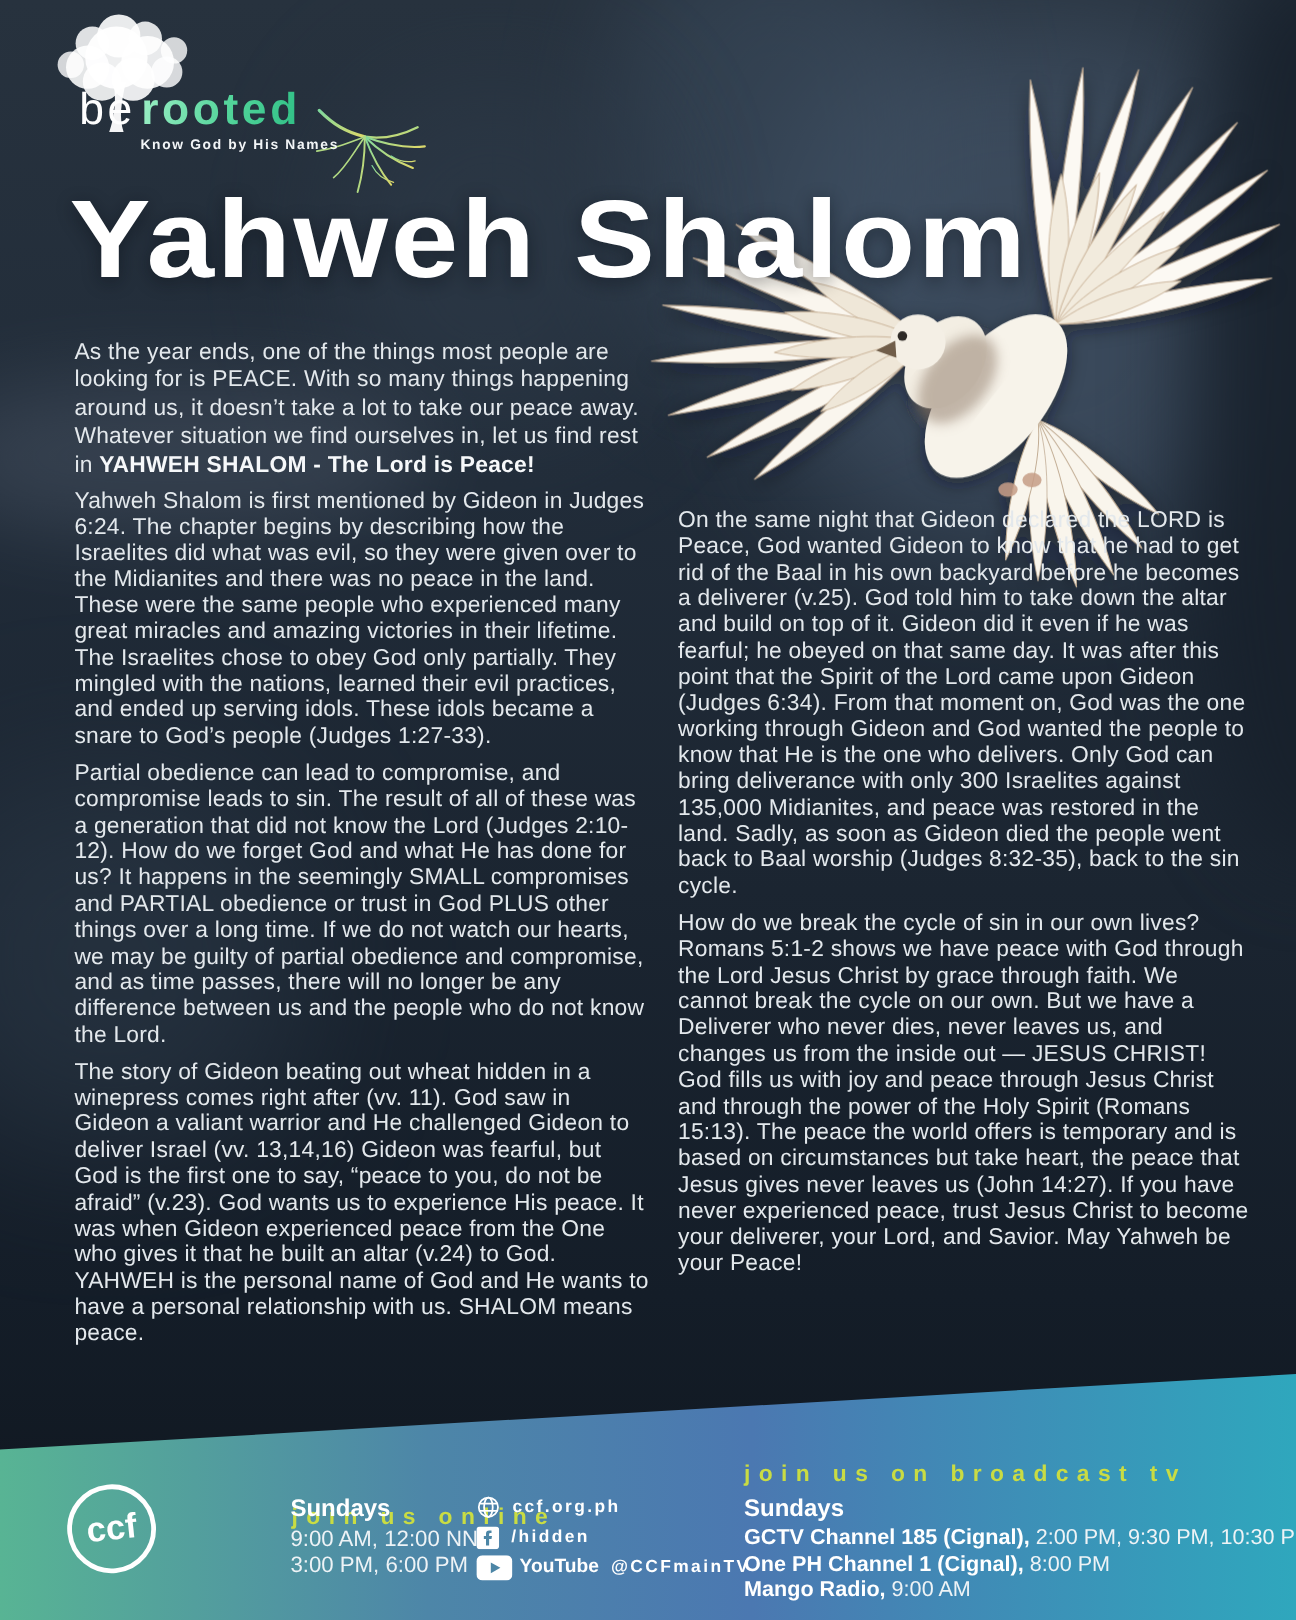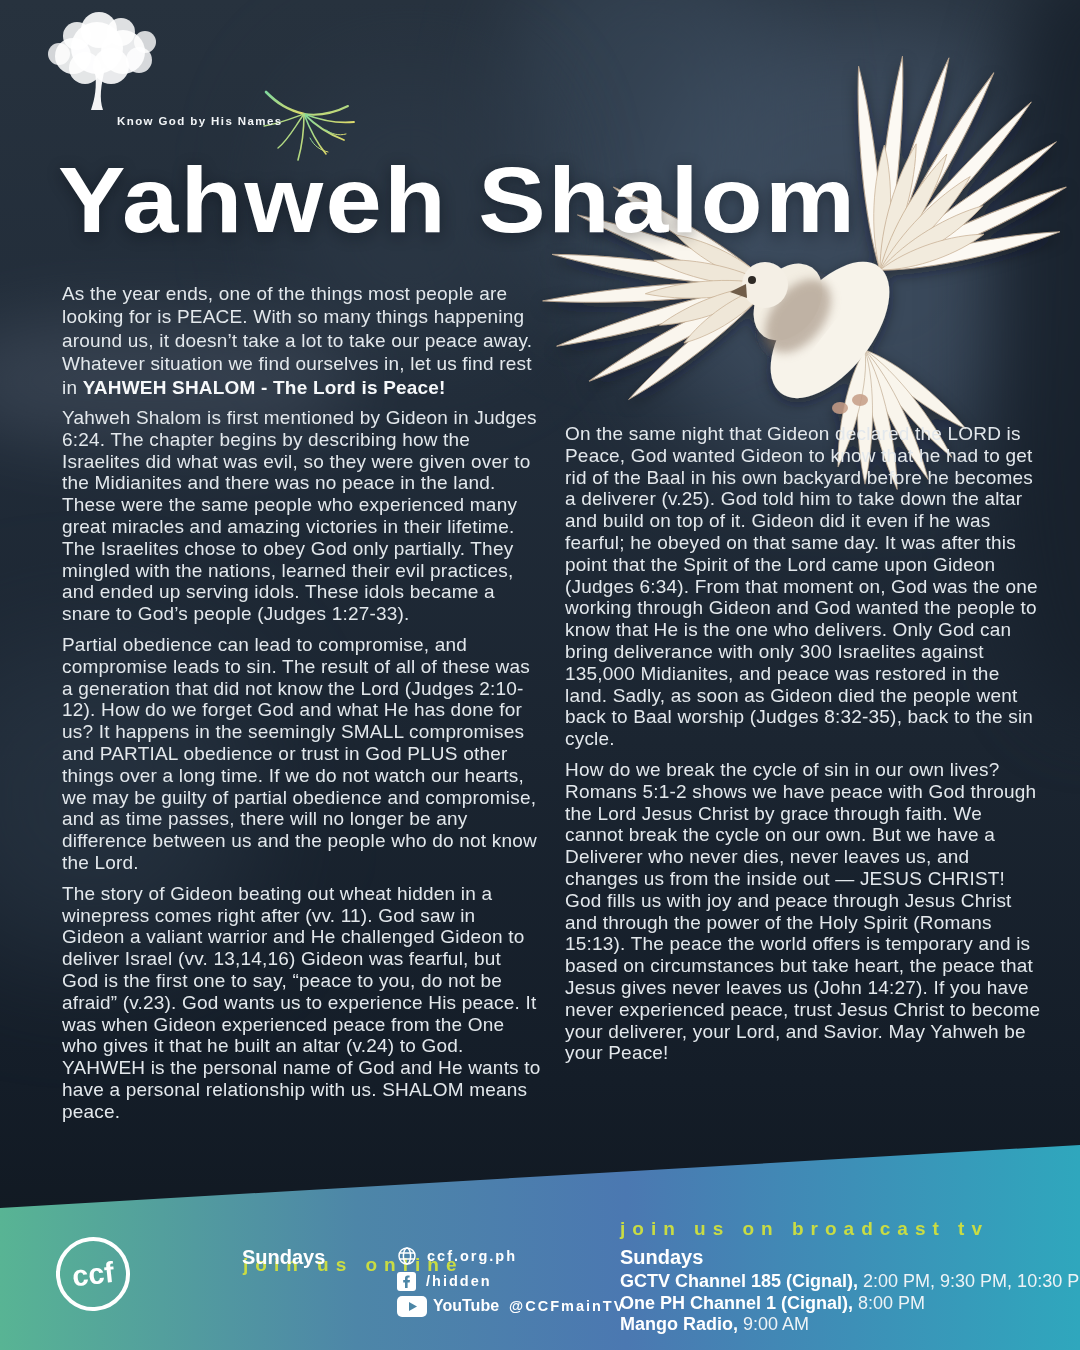--- a/index.html
+++ b/index.html
@@ -174,20 +174,24 @@
       <path d="M56,24 C68,36 80,44 96,50" stroke-width="1.8"></path>
       <path d="M56,24 C62,40 68,52 78,64" stroke-width="1.6"></path>
       <path d="M56,24 C56,42 54,56 50,70" stroke-width="1.6"></path>
       <path d="M56,24 C46,38 40,50 30,58" stroke-width="1.4"></path>
       <path d="M56,24 C40,30 30,34 16,36" stroke-width="1.4"></path>
       <path d="M78,40 C84,44 90,46 98,44" stroke-width="1"></path>
       <path d="M62,48 C66,56 72,60 80,62" stroke-width="1"></path>
     </g>
   </svg>
 
+  <div class="logo-line">
+    <span class="logo-be">be</span>
+    <span class="logo-rooted">rooted</span>
+  </div>
   <div class="tagline">Know God by His Names</div>
 
   <div class="title">Yahweh Shalom</div>
 
   <div class="col col-left">
     <p class="intro"><span>As the year ends, one of the things most people are looking for is PEACE. With so many things happening around us, it doesn’t take a lot to take our peace away. Whatever situation we find ourselves in, let us find rest in </span><b>YAHWEH SHALOM - The Lord is Peace!</b></p>
     <p>Yahweh Shalom is first mentioned by Gideon in Judges 6:24. The chapter begins by describing how the Israelites did what was evil, so they were given over to the Midianites and there was no peace in the land. These were the same people who experienced many great miracles and amazing victories in their lifetime. The Israelites chose to obey God only partially. They mingled with the nations, learned their evil practices, and ended up serving idols. These idols became a snare to God’s people (Judges 1:27-33).</p>
     <p>Partial obedience can lead to compromise, and compromise leads to sin. The result of all of these was a generation that did not know the Lord (Judges 2:10-12). How do we forget God and what He has done for us? It happens in the seemingly SMALL compromises and PARTIAL obedience or trust in God PLUS other things over a long time. If we do not watch our hearts, we may be guilty of partial obedience and compromise, and as time passes, there will no longer be any difference between us and the people who do not know the Lord.</p>
     <p>The story of Gideon beating out wheat hidden in a winepress comes right after (vv. 11). God saw in Gideon a valiant warrior and He challenged Gideon to deliver Israel (vv. 13,14,16) Gideon was fearful, but God is the first one to say, “peace to you, do not be afraid” (v.23). God wants us to experience His peace. It was when Gideon experienced peace from the One who gives it that he built an altar (v.24) to God. YAHWEH is the personal name of God and He wants to have a personal relationship with us. SHALOM means peace.</p>
   </div>
@@ -196,20 +200,24 @@
     <p>On the same night that Gideon declared the LORD is Peace, God wanted Gideon to know that he had to get rid of the Baal in his own backyard before he becomes a deliverer (v.25). God told him to take down the altar and build on top of it. Gideon did it even if he was fearful; he obeyed on that same day. It was after this point that the Spirit of the Lord came upon Gideon (Judges 6:34). From that moment on, God was the one working through Gideon and God wanted the people to know that He is the one who delivers. Only God can bring deliverance with only 300 Israelites against 135,000 Midianites, and peace was restored in the land. Sadly, as soon as Gideon died the people went back to Baal worship (Judges 8:32-35), back to the sin cycle.</p>
     <p>How do we break the cycle of sin in our own lives? Romans 5:1-2 shows we have peace with God through the Lord Jesus Christ by grace through faith. We cannot break the cycle on our own. But we have a Deliverer who never dies, never leaves us, and changes us from the inside out — JESUS CHRIST! God fills us with joy and peace through Jesus Christ and through the power of the Holy Spirit (Romans 15:13). The peace the world offers is temporary and is based on circumstances but take heart, the peace that Jesus gives never leaves us (John 14:27). If you have never experienced peace, trust Jesus Christ to become your deliverer, your Lord, and Savior. May Yahweh be your Peace!</p>
   </div>
 
   <div class="footer"></div>
 
   <div class="ccf-logo">ccf</div>
 
   <div class="f-heading fh-online">join us online</div>
   <div class="f-day fd-online">Sundays</div>
+  <div class="f-times">
+    <div>9:00 AM, 12:00 NN</div>
+    <div>3:00 PM, 6:00 PM</div>
+  </div>
 
   <div class="links">
     <div class="link-row">
       <svg class="icn" width="20" height="20" viewBox="0 0 20 20" aria-hidden="true">
         <g fill="none" stroke="#ffffff" stroke-width="1.5">
           <circle cx="10" cy="10" r="8"></circle>
           <ellipse cx="10" cy="10" rx="3.6" ry="8"></ellipse>
           <line x1="2.3" y1="7" x2="17.7" y2="7"></line>
           <line x1="2.3" y1="13" x2="17.7" y2="13"></line>
         </g>

